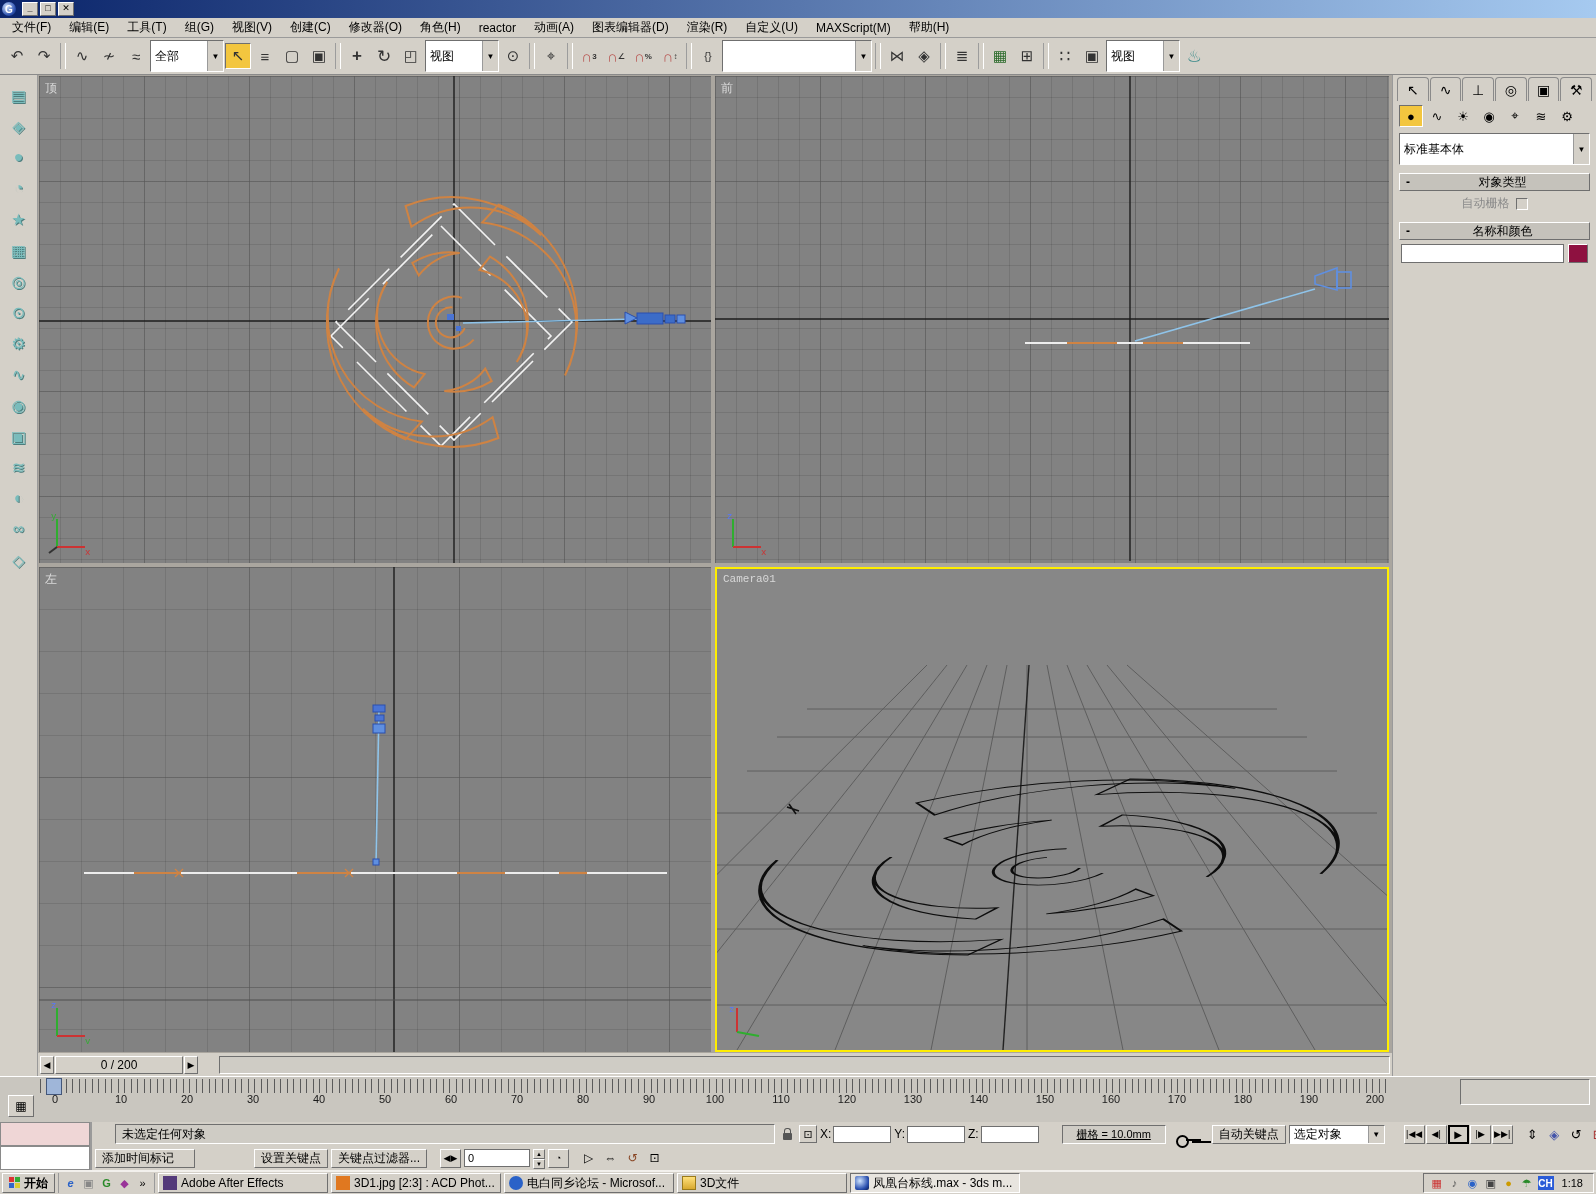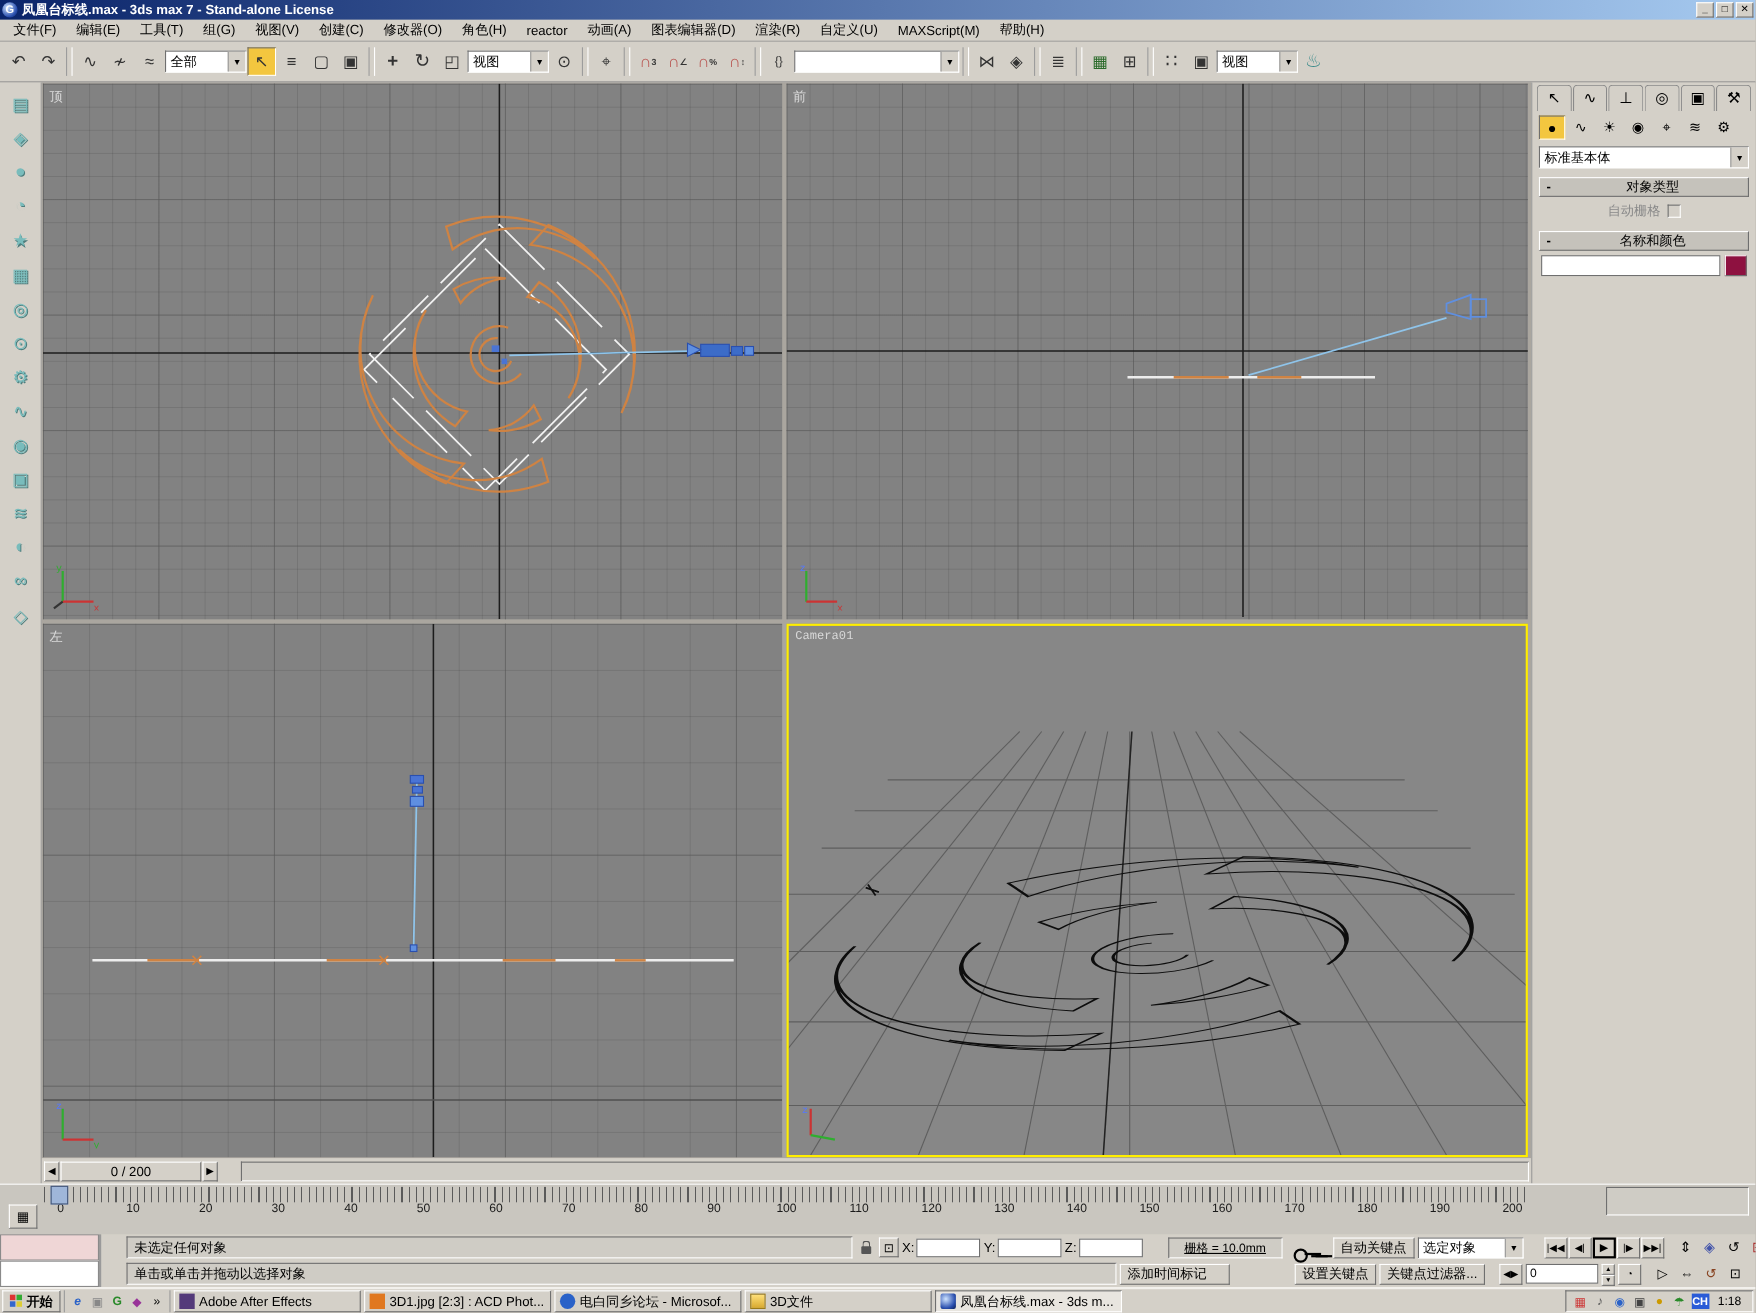--- a/index.html
+++ b/index.html
@@ -21,21 +21,21 @@
 
   
   .menubar { height:20px; display:flex; align-items:center; padding-left:4px; gap:2px; border-bottom:1px solid #9a9a9a; flex:0 0 20px; background:#d4d0c8;}
   .menu-item { padding:2px 8px; white-space:nowrap; }
 
   
   .toolbar { height:37px; display:flex; align-items:center; padding:2px 4px; gap:1px; border-bottom:1px solid #8a8a8a; flex:0 0 37px; background:#d4d0c8; }
   .tbtn { width:26px; height:26px; display:flex; align-items:center; justify-content:center; font-size:15px; color:#333; position:relative; flex:0 0 auto; }
   .tbtn.active { background:#f3c63f; border:1px solid; border-color:#6f6f6f #fff #fff #6f6f6f; }
   .tsep { width:6px; height:26px; border-left:1px solid #9c9c9c; border-right:1px solid #fff; margin:0 2px; flex:0 0 6px;}
-  .dropdown { height:20px; background:#fff; border:1px solid; border-color:#6f6f6f #ffffff #ffffff #6f6f6f; display:flex; align-items:center; font-size:12px; }
+  .dropdown { height:32px; background:#fff; border:1px solid; border-color:#6f6f6f #ffffff #ffffff #6f6f6f; display:flex; align-items:center; font-size:12px; }
   .dropdown .dval { padding:0 4px; flex:1; white-space:nowrap; overflow:hidden; }
   .dropdown .darr { width:16px; height:100%; background:#d4d0c8; border-left:1px solid #9a9a9a; font-size:8px; display:flex; align-items:center; justify-content:center; }
   .snap { color:#b85450; font-weight:bold; font-size:15px; }
   .snap sub,.snap sup { font-size:8px; color:#333; }
 
   
   .main { flex:1 1 auto; display:flex; min-height:0; }
   .leftbar { width:38px; flex:0 0 38px; background:#d4d0c8; border-right:1px solid #9a9a9a; display:flex; flex-direction:column; align-items:center; padding-top:8px; gap:7px; }
   .lefticon { width:26px; height:24px; display:flex; align-items:center; justify-content:center; font-size:16px; color:#79bcbc; text-shadow:1px 1px 0 #4d7d7d; }
 
@@ -159,21 +159,20 @@
       <path d="M 2,-26 A 26,26 0 1 0 26,10"></path>
       <path d="M -4,-14 A 15,15 0 1 0 14,2"></path>
     </g>
   </defs>
 </svg>
 
 <div class="screen">
 
   <div class="titlebar">
     <span class="app-icon">G</span>
-    <span class="title">凤凰台标线.max - 3ds max 7  - Stand-alone License</span>
     <span class="winbtn raised">_</span>
     <span class="winbtn raised">□</span>
     <span class="winbtn raised">✕</span>
   </div>
 
   <div class="menubar">
 
   <span class="menu-item">文件(F)</span>
       <span class="menu-item">编辑(E)</span>
       <span class="menu-item">工具(T)</span>
@@ -531,21 +530,20 @@
           <span class="pbtn2 raised">▶▶|</span>
         </div>
         <div class="navgroup">
           <span class="pbtn2" style="font-size:13px">⇕</span>
           <span class="pbtn2" style="font-size:13px;color:#4455aa">◈</span>
           <span class="pbtn2" style="font-size:13px">↺</span>
           <span class="pbtn2" style="font-size:13px;color:#aa3333">⊞</span>
         </div>
       </div>
       <div class="statrow">
-        <span class="prompt p2 sunken">单击或单击并拖动以选择对象</span>
         <button class="skbtn raised" style="width:100px">添加时间标记</button>
         <button class="skbtn raised" style="margin-left:56px">设置关键点</button>
         <button class="skbtn raised">关键点过滤器...</button>
         <span class="pbtn2 raised" style="margin-left:10px">◀▶</span>
         <input class="frameinput" value="0" style="">
         <span class="spin">
             <span>▲</span>
             <span>▼</span>
           </span>
         <span class="pbtn2 raised">◔</span>

